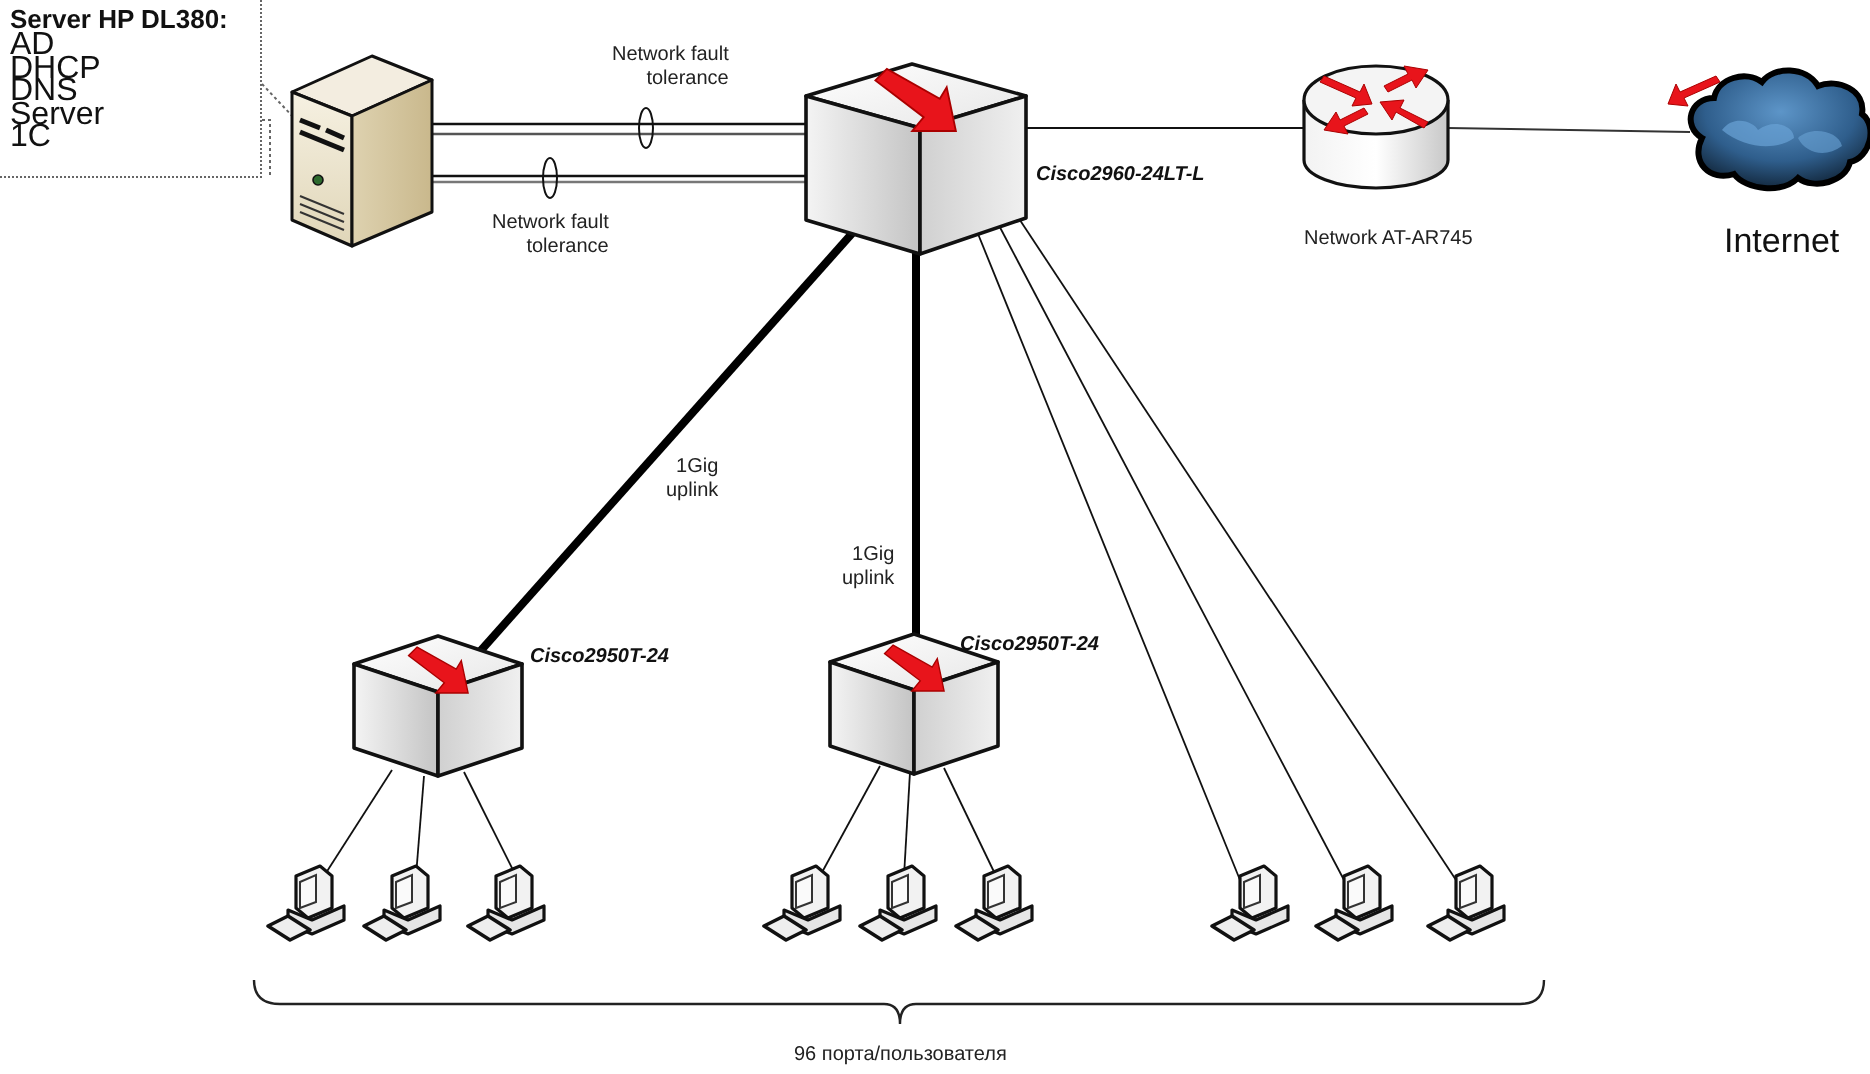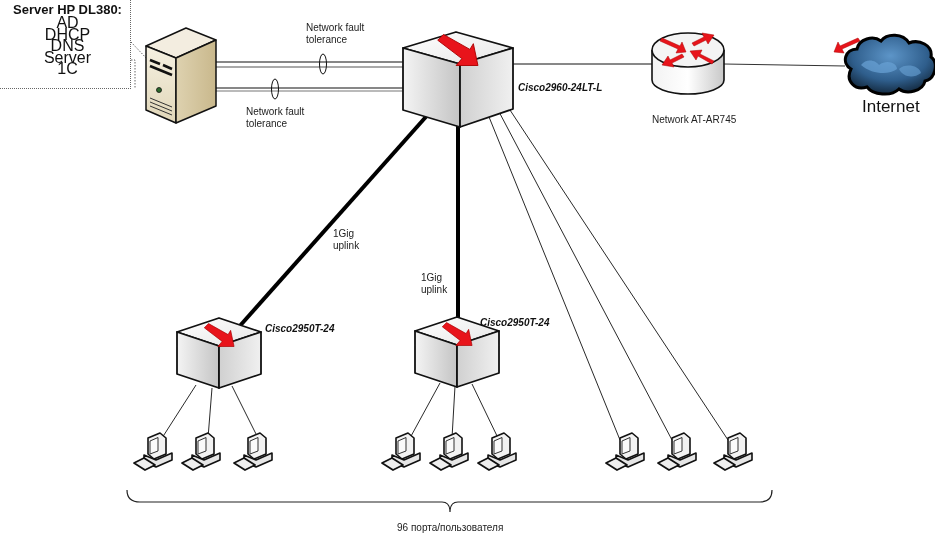--- a/index.html
+++ b/index.html
@@ -1,22 +1,22 @@
 <!DOCTYPE html>
 <html><head>
 <meta charset="utf-8">
 <style>
   html, body { margin: 0; padding: 0; background: #ffffff; }
   body { width: 935px; height: 537px; position: relative; overflow: hidden; font-family: "Liberation Sans", sans-serif; }
   #diagram { position: absolute; left: 0; top: 0; width: 935px; height: 537px; }
   .lbl { position: absolute; font-family: "Liberation Sans", sans-serif; color: #111; white-space: nowrap; line-height: 12px; }
-  .lbl-small { font-size: 10px; color: #222; }
+  .lbl-small { font-size: 10px; color: #222; text-align: right; }
   .lbl-bold { font-size: 10px; font-weight: bold; color: #111; font-style: italic; }
   .lbl-internet { font-size: 17px; color: #111; line-height: 20px; }
-  .callout { position: absolute; left: 0; top: 0; width: 131px; height: 89px; border: 1px dotted #666; border-top: none; border-left: none; box-sizing: border-box; padding: 3px 0 0 5px; text-align: center; }
+  .callout { position: absolute; left: 0; top: 0; width: 131px; height: 89px; border: 1px dotted #666; border-top: none; border-left: none; box-sizing: border-box; padding: 3px 0 0 5px; }
   .callout-title { font-size: 13px; font-weight: bold; line-height: 14px; color: #111; }
   .callout-item { font-size: 16px; line-height: 11.5px; color: #111; }
 </style>
 </head>
 <body>
 
 <svg id="diagram" width="935" height="537" viewBox="0 0 935 537" xmlns="http://www.w3.org/2000/svg">
   <defs>
     <linearGradient id="gTop" x1="0" y1="0" x2="1" y2="1">
       <stop offset="0" stop-color="#ffffff"></stop>
@@ -196,21 +196,21 @@
   <div>Network fault</div>
   <div>tolerance</div>
 </div>
 <div class="lbl lbl-small" style="left:246px; top:106px;">
   <div>Network fault</div>
   <div>tolerance</div>
 </div>
 
 <div class="lbl lbl-bold" style="left:518px; top:82px;">Cisco2960-24LT-L</div>
 <div class="lbl lbl-small" style="left:652px; top:114px;">Network AT-AR745</div>
-<div class="lbl lbl-internet" style="left:862px; top:97px;">Internet</div>
+<div class="lbl lbl-internet" style="left:862px; top:111px;">Internet</div>
 
 <div class="lbl lbl-small" style="left:333px; top:228px;">
   <div>1Gig</div>
   <div>uplink</div>
 </div>
 <div class="lbl lbl-small" style="left:421px; top:272px;">
   <div>1Gig</div>
   <div>uplink</div>
 </div>
 

